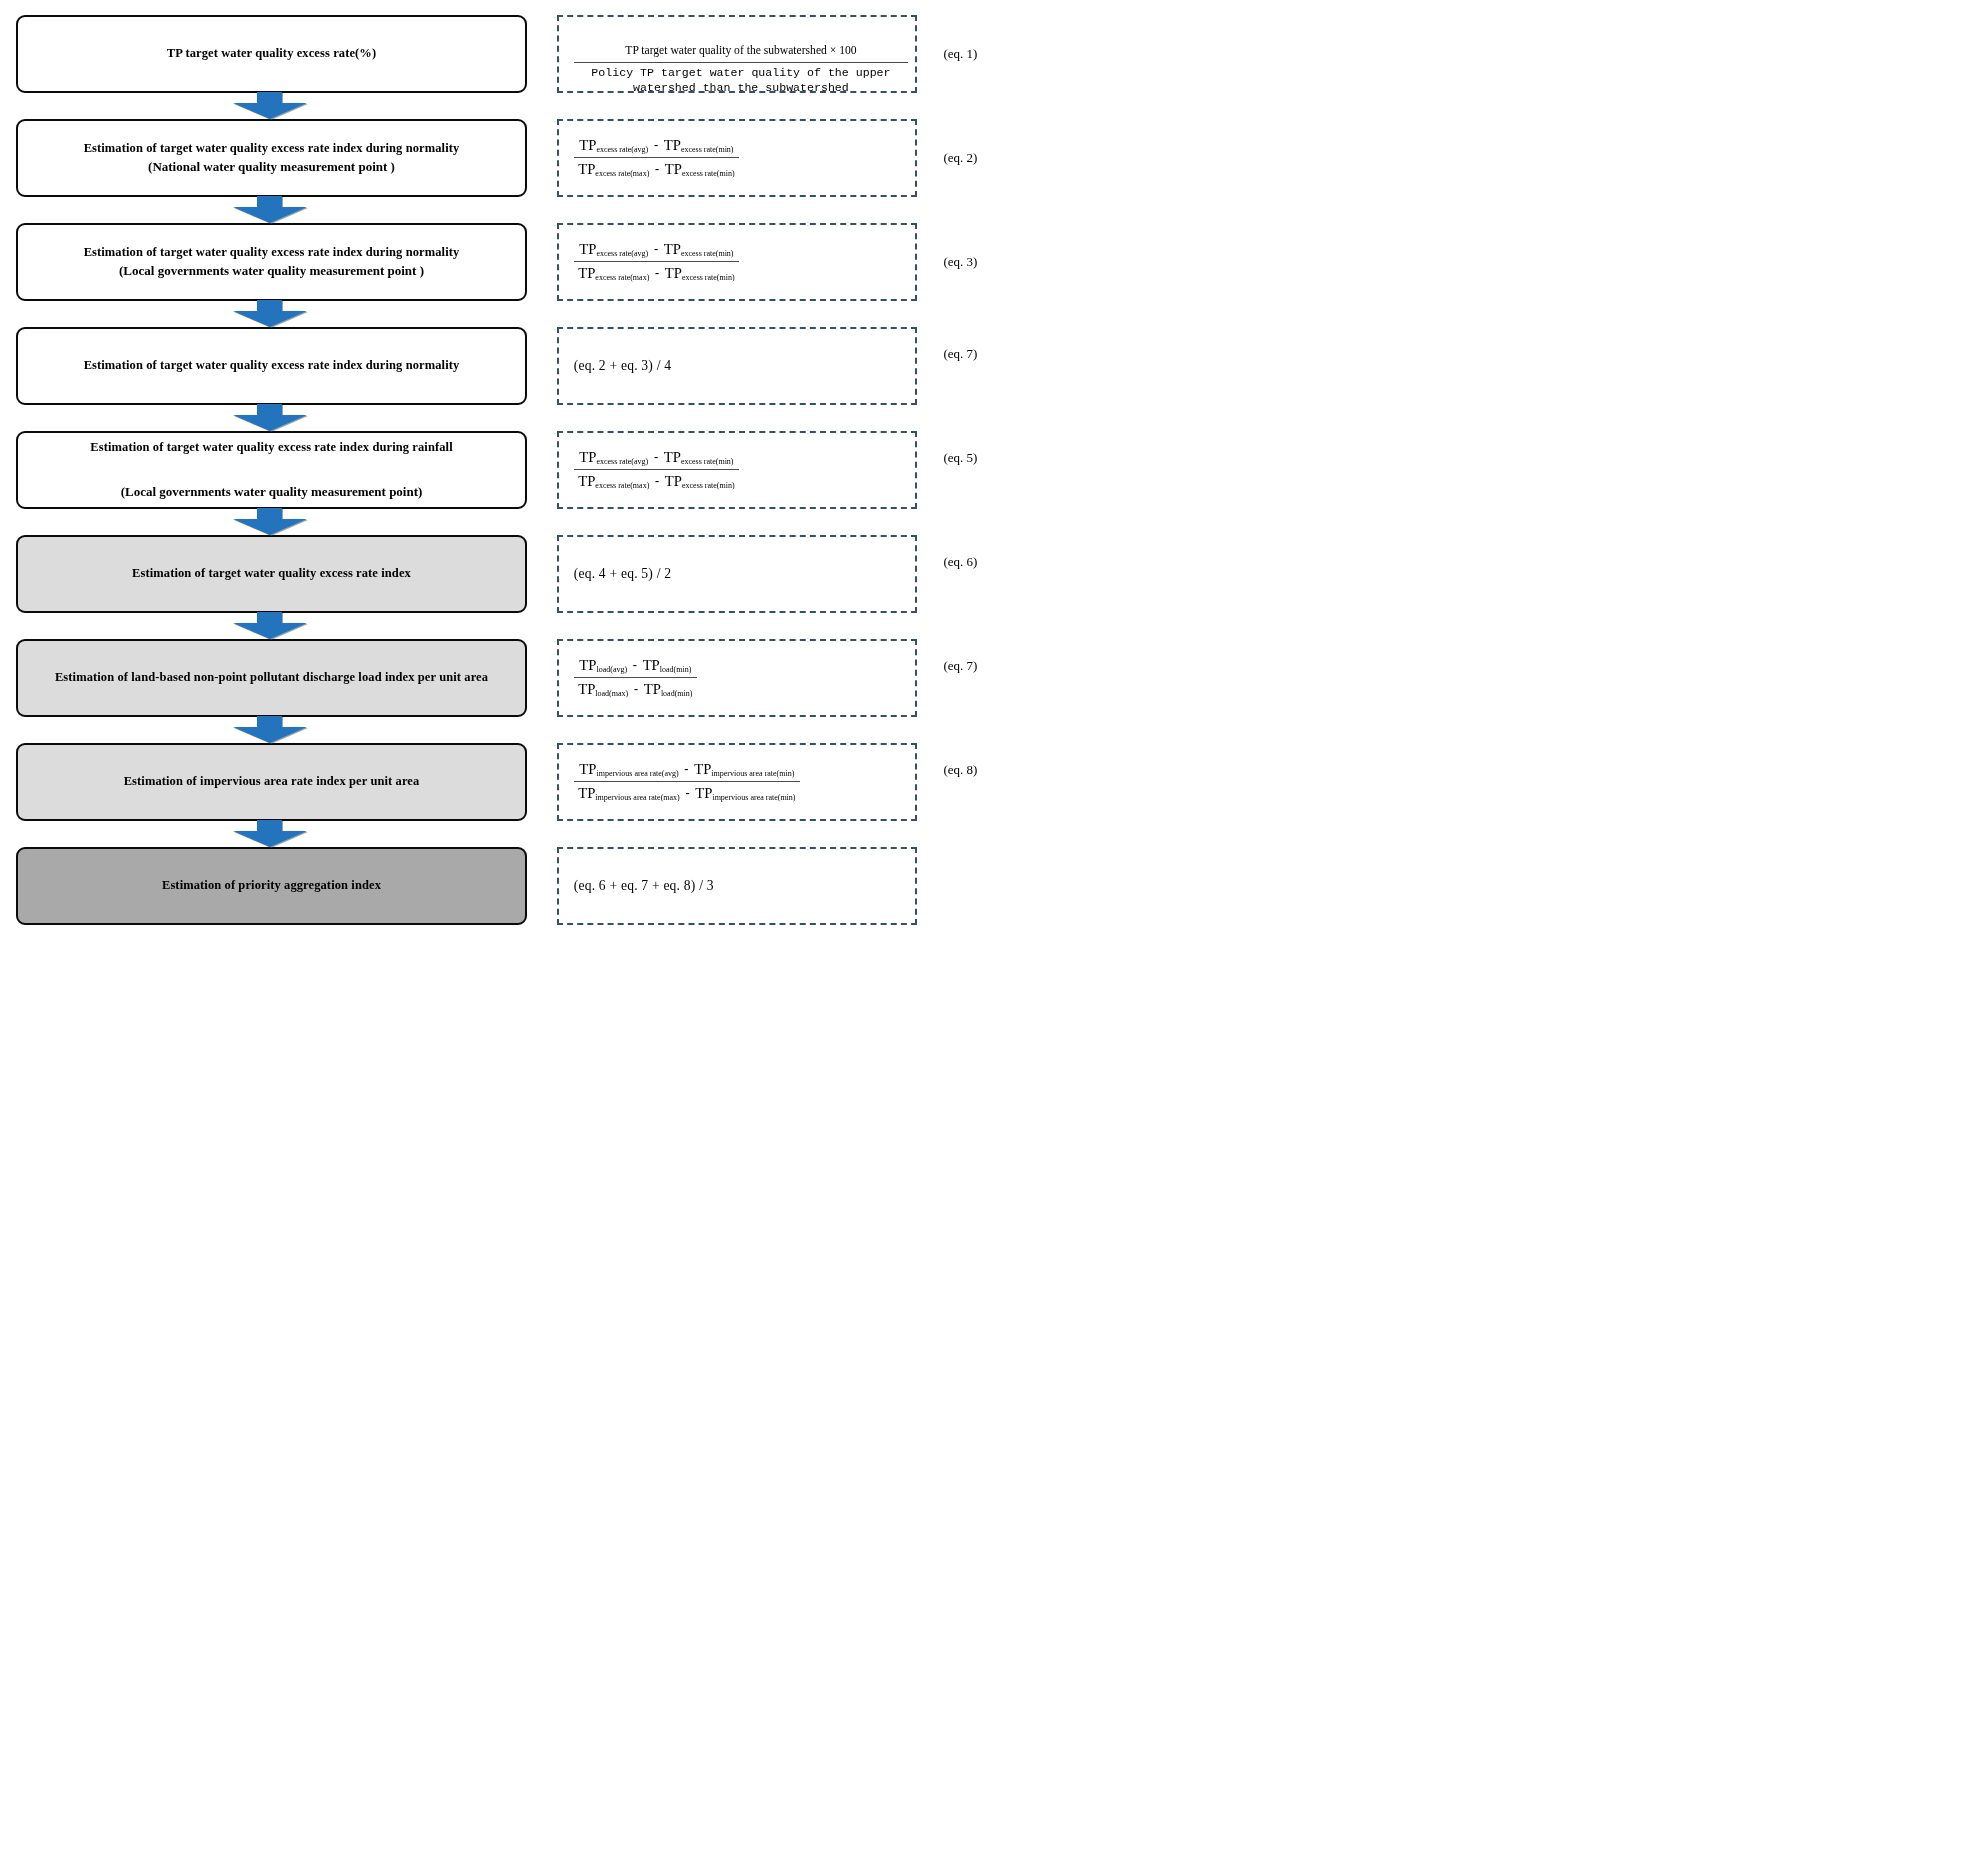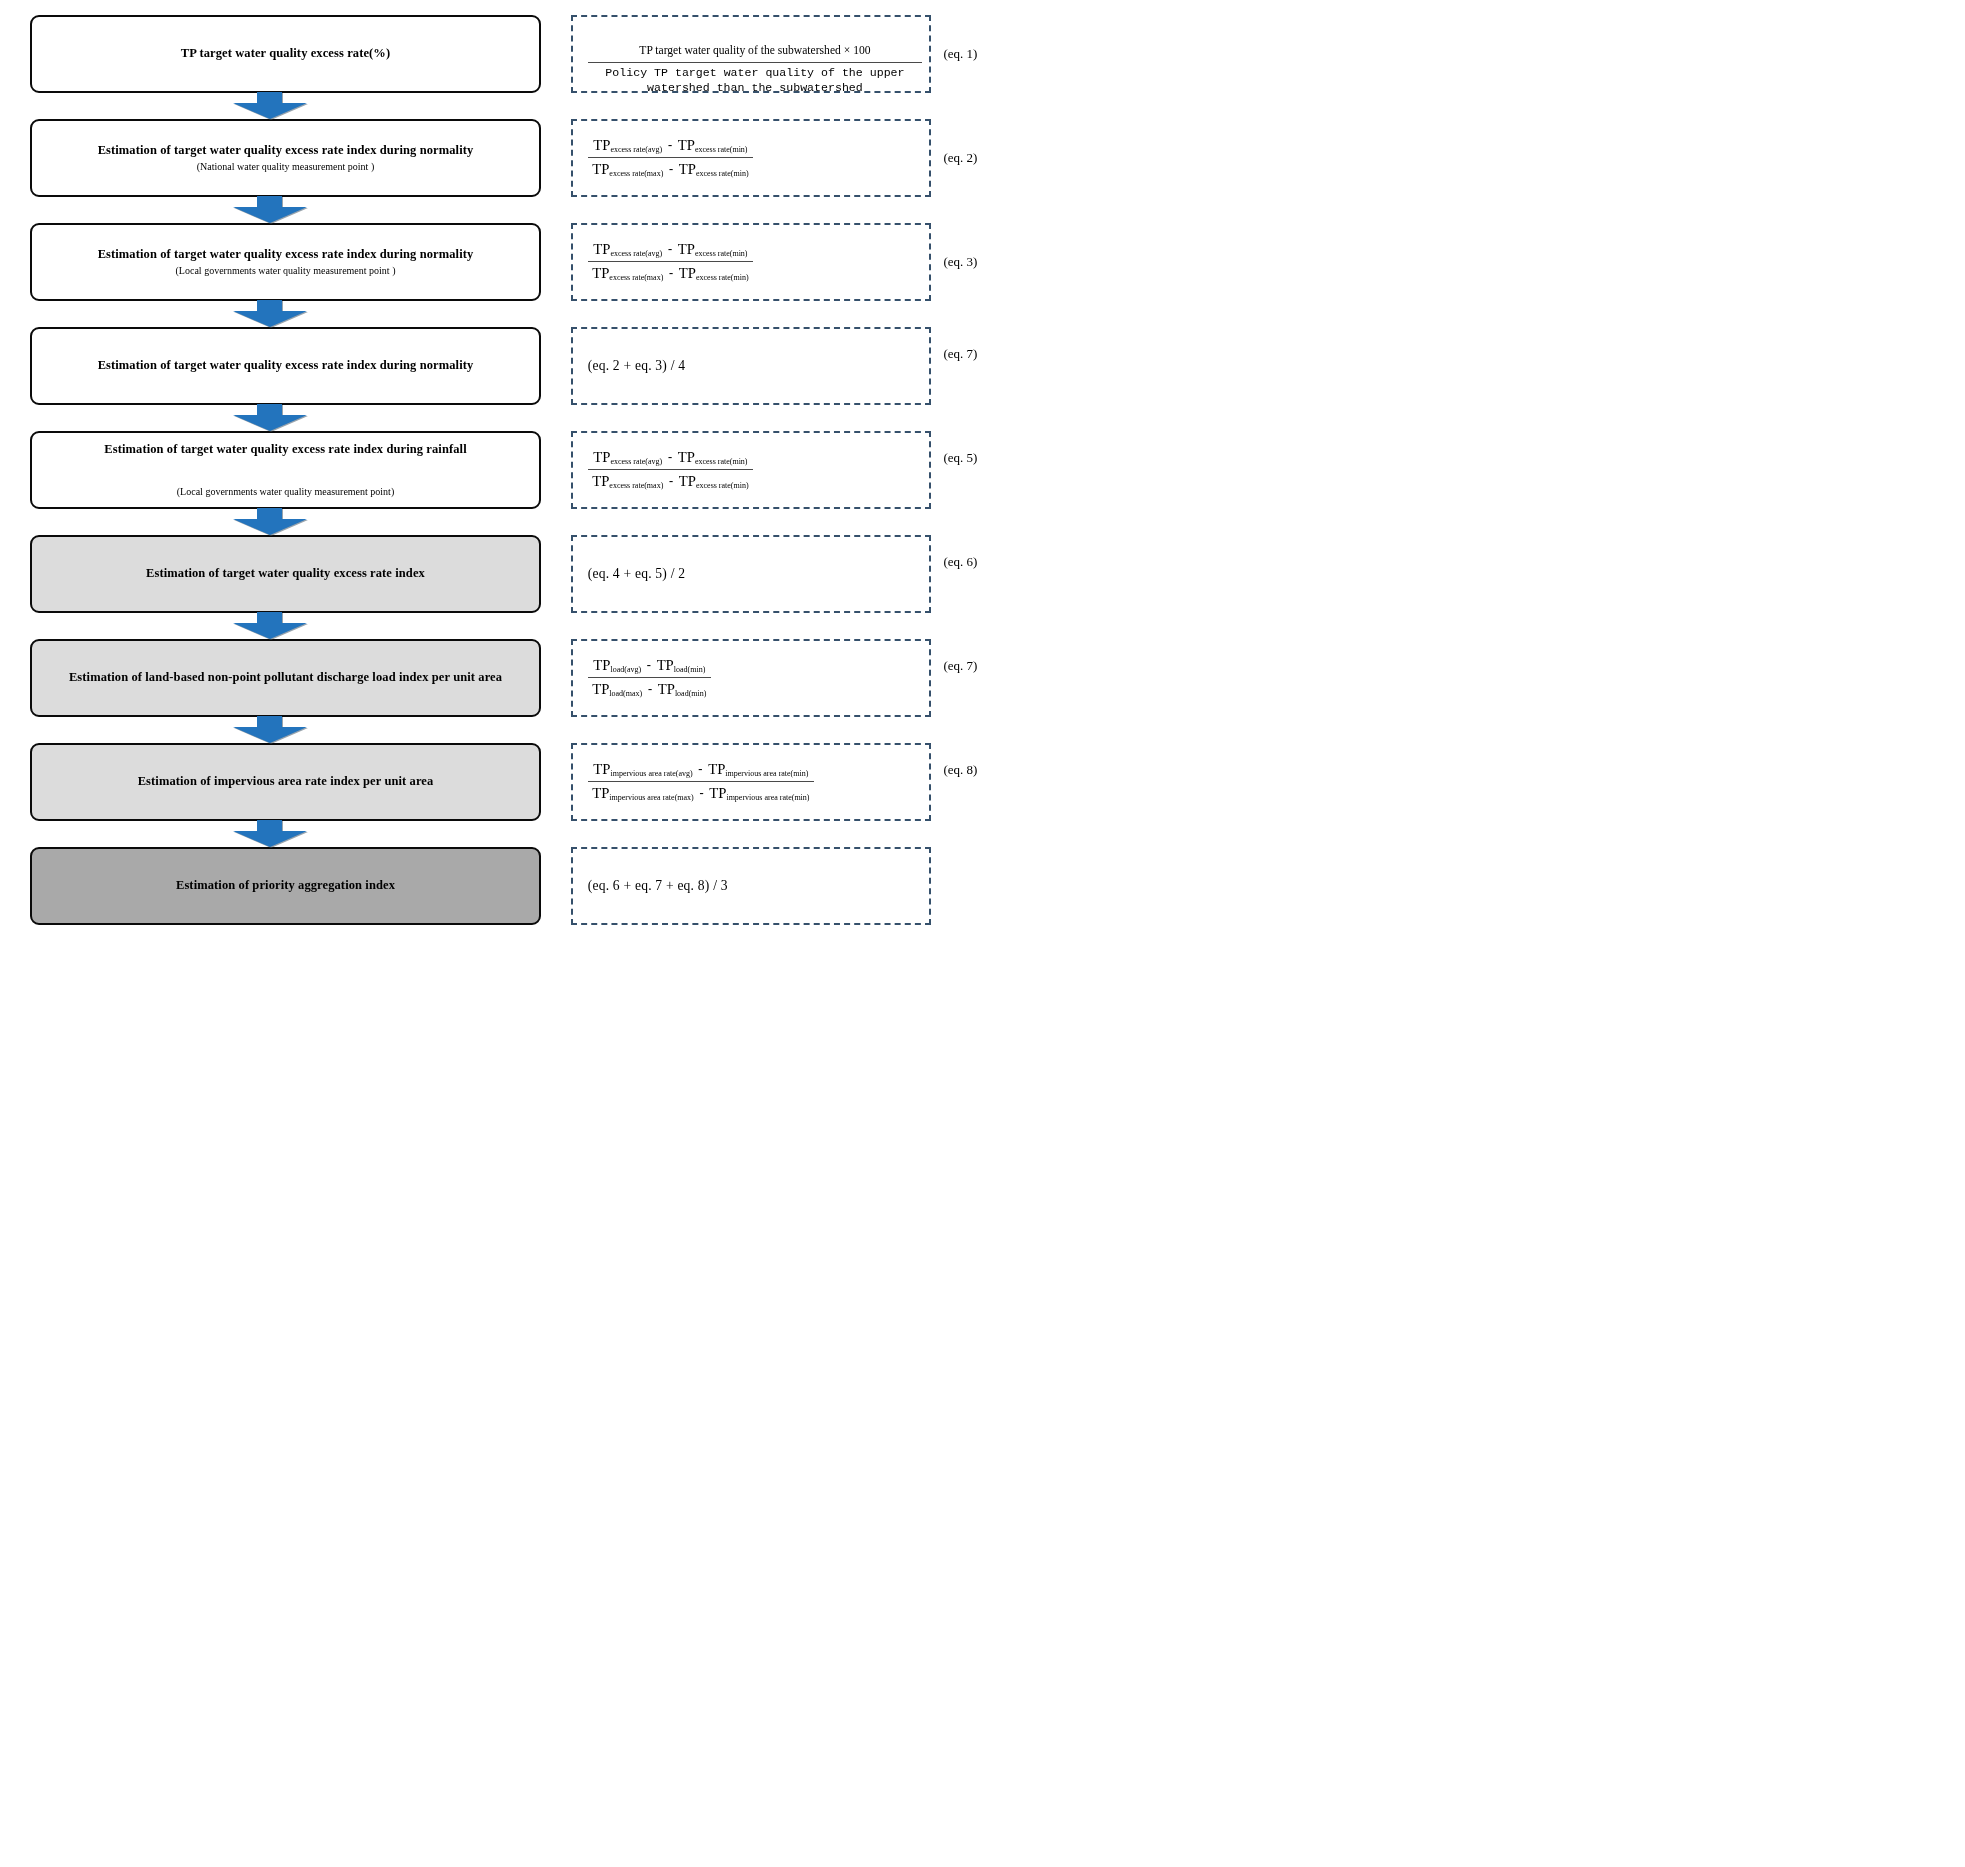--- a/index.html
+++ b/index.html
@@ -10,31 +10,31 @@
     overflow: hidden;
   }
   .flow { padding-top: 14.7px; }
 
   .row { display: flex; align-items: stretch; height: 78px; }
   .arrow-row { height: 26px; position: relative; }
 
   
   .flowbox {
     box-sizing: border-box;
-    width: 511px; margin-left: 30px;
+    width: 511px; margin-left: 16px;
     border: 2.3px solid #0a0a0a;
     border-radius: 9px;
     background: #fff;
     display: flex; flex-direction: column;
     align-items: center; justify-content: center;
     padding: 3.4px 19px;
     text-align: center;
   }
   .box-title { font-size: 12.5px; font-weight: bold; line-height: 1.25; letter-spacing: 0.1px; }
-  .box-sub   { font-size: 10px; font-weight: normal; margin-top: 2.3px; }
+  .box-sub   { font-size: 13px; font-weight: bold; margin-top: 2.3px; }
   .box-sub:empty { display: none; }
 
   
   .eqbox {
     box-sizing: border-box;
     width: 360px; margin-left: 30px;
     border: 2.3px dashed #35506b;
     background: #fff;
     display: flex; align-items: center;
     padding: 3.4px 6.8px 3.4px 14.7px;

